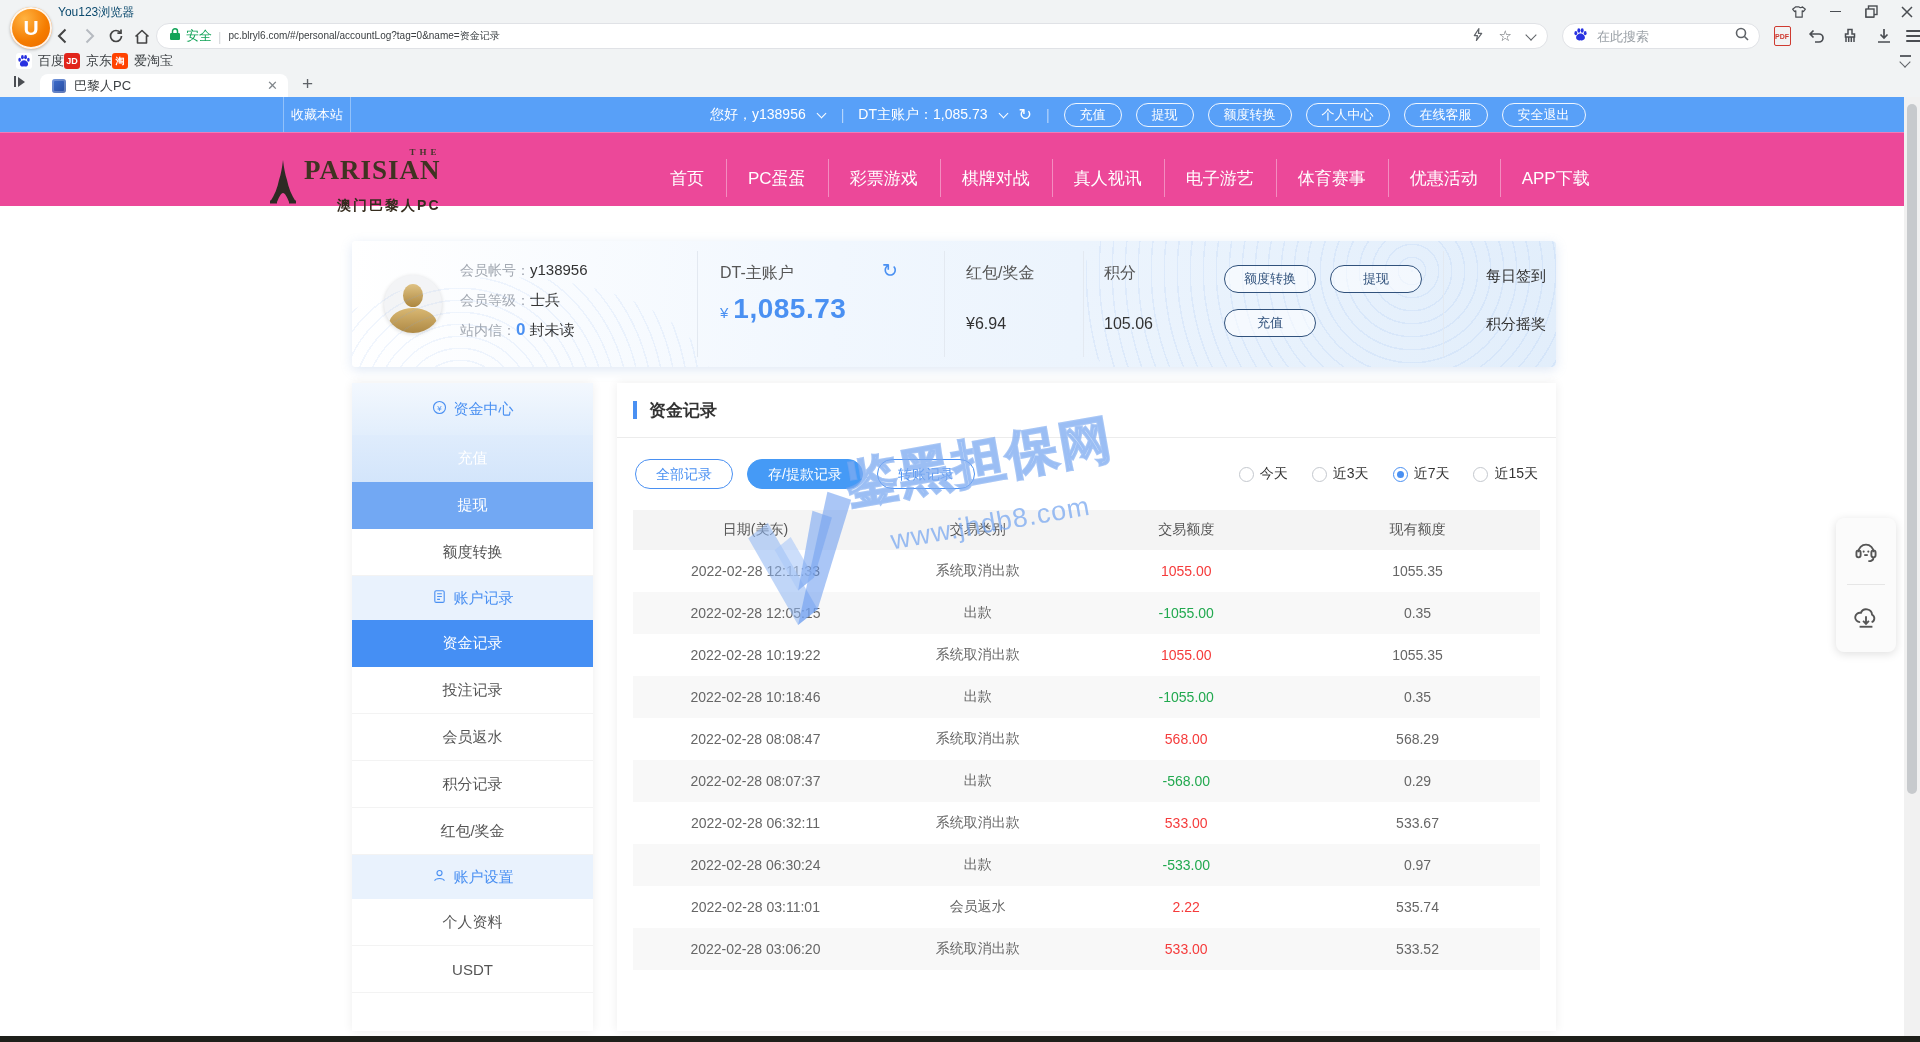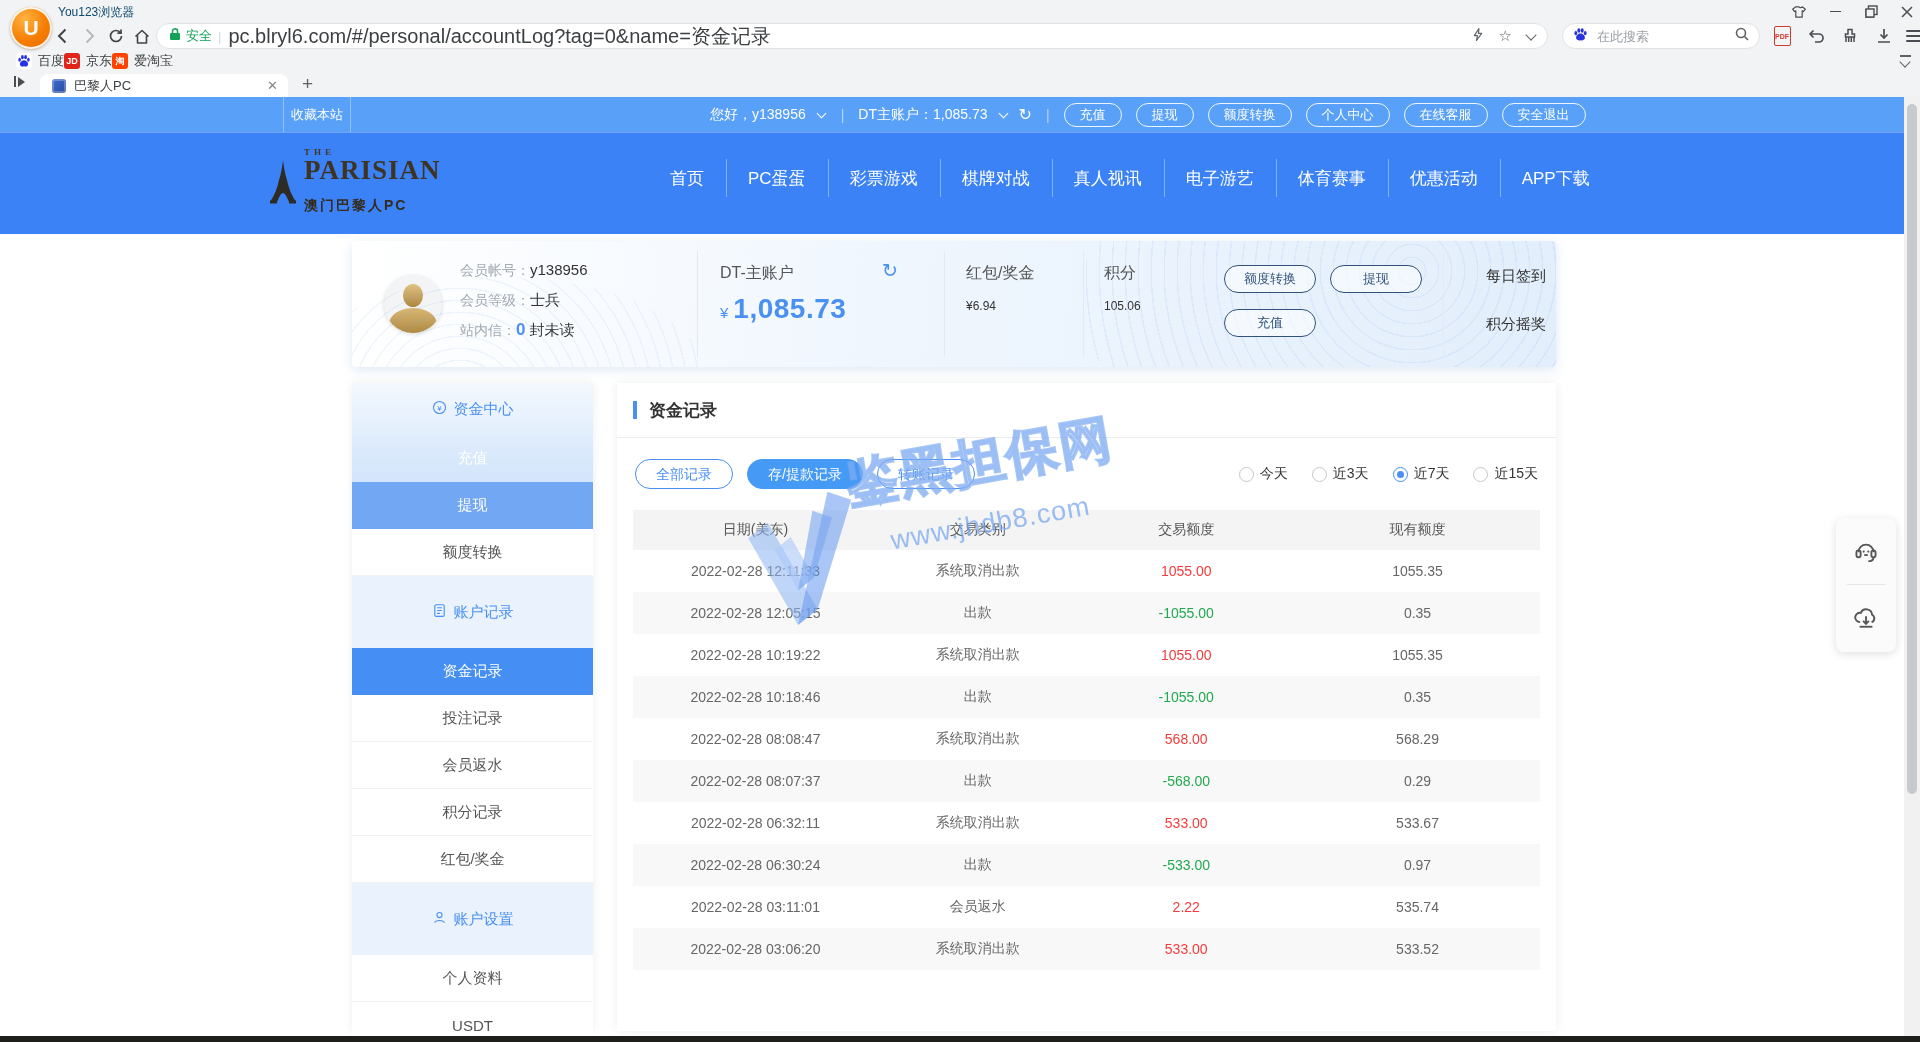--- a/index.html
+++ b/index.html
@@ -13,21 +13,21 @@
          background:radial-gradient(circle at 35% 28%,#ffb341,#f57c00 55%,#e96700);
          box-shadow:inset 0 0 0 2px rgba(255,255,255,.92),0 1px 3px rgba(0,0,0,.25);
          display:flex;align-items:center;justify-content:center;}
   #ulogo span{color:#fff;font-weight:bold;font-size:21px;}
   .tbtn{position:absolute;top:24px;width:24px;height:24px;display:flex;align-items:center;justify-content:center;color:#4a4d52;}
   .winctl{position:absolute;top:2px;width:26px;height:19px;display:flex;align-items:center;justify-content:center;color:#4a4d52;}
   #addressbar{position:absolute;left:156px;top:23px;width:1392px;height:26px;border-radius:14px;background:#fff;
               border:1px solid #e0e2e6;display:flex;align-items:center;padding:0 12px;box-sizing:border-box;}
   #sec-label{color:#12a358;font-size:13px;margin:0 4px 0 5px;}
   .ab-div{color:#d4d7da;margin:0 7px 0 2px;font-size:13px;}
-  #url-text{flex:1;font-size:20px;color:#3c4043;white-space:nowrap;overflow:hidden;}
+  #url-text{flex:1;font-size:10px;color:#3c4043;white-space:nowrap;overflow:hidden;}
   .ab-right{display:flex;align-items:center;gap:15px;margin-left:8px;color:#5f6368;}
   .chev{display:inline-block;width:7px;height:7px;border-right:1.6px solid #5f6368;border-bottom:1.6px solid #5f6368;transform:rotate(45deg);margin-top:-3px;}
   #searchbox{position:absolute;left:1562px;top:23px;width:198px;height:26px;border-radius:14px;background:#fff;
              border:1px solid #e0e2e6;display:flex;align-items:center;padding:0 10px;box-sizing:border-box;gap:7px;}
   #searchbox input{border:none;outline:none;flex:1;font-size:13px;color:#333;min-width:0;background:transparent;font-family:inherit;}
   #searchbox input::placeholder{color:#9aa0a6;}
   .pdf-chip{border:1.4px solid #cf3a30;border-radius:2px;color:#cf3a30;font-size:7px;font-weight:bold;
             width:15px;height:18px;display:flex;align-items:center;justify-content:center;}
   .hamb,.hamb::before,.hamb::after{width:16px;height:2px;background:#4a4d52;display:block;border-radius:1px;}
   .hamb{position:relative;}
@@ -54,21 +54,21 @@
   
   #userbar{position:absolute;left:0;top:97px;width:1920px;height:35px;background:#58a0f8;}
   #fav-site{position:absolute;left:283px;top:0;width:66px;height:35px;line-height:35px;text-align:center;color:#fff;font-size:13px;
             border-left:1px solid rgba(255,255,255,.35);border-right:1px solid rgba(255,255,255,.35);}
   #ub-right{position:absolute;left:710px;top:0;height:35px;display:flex;align-items:center;gap:10px;color:#fff;font-size:14px;}
   .wchev{display:inline-block;width:6px;height:6px;border-right:1.4px solid #fff;border-bottom:1.4px solid #fff;transform:rotate(45deg);margin:-3px 2px 0 2px;}
   .ub-div{color:rgba(255,255,255,.55);margin:0 4px;}
   .ub-pill{height:24px;line-height:22px;padding:0 15px;border:1px solid rgba(255,255,255,.9);border-radius:13px;
            color:#fff;font-size:13px;box-sizing:border-box;}
   .refresh{font-size:16px;color:#fff;}
-  #navbar{position:absolute;left:0;top:132px;width:1920px;height:102px;background:#3b82f6;border-top:1px solid rgba(255,255,255,.28);box-sizing:border-box;}
+  #navbar{position:absolute;left:0;top:132px;width:1920px;height:74px;background:#ec4899;border-top:1px solid rgba(255,255,255,.28);box-sizing:border-box;text-align:right;}
   #logo{position:absolute;left:268px;top:15px;display:flex;align-items:flex-end;gap:6px;}
   #logo svg{display:block;}
   .logo-txt{line-height:1;}
   .logo-the{font-size:9px;letter-spacing:4px;color:#43362a;font-weight:bold;font-family:"Liberation Serif","DejaVu Serif",serif;}
   .logo-name{font-size:27px;font-weight:bold;color:#3f3322;font-family:"Liberation Serif","DejaVu Serif",serif;letter-spacing:1px;}
   .logo-sub{font-size:14px;font-weight:bold;color:#352c1e;letter-spacing:2px;margin-top:14px;}
   #nav-menu{position:absolute;left:648px;top:0;height:90px;display:flex;align-items:center;}
   .nav-item{position:relative;padding:0 22px;color:#fff;font-size:17px;height:90px;display:flex;align-items:center;}
   .nav-item + .nav-item::before{content:"";position:absolute;left:0;top:26px;width:1px;height:38px;background:rgba(255,255,255,.38);}
 
@@ -83,35 +83,35 @@
   #avatar{position:absolute;left:32px;top:34px;width:58px;height:58px;border-radius:50%;background:#f3f4f6;overflow:hidden;box-shadow:0 1px 4px rgba(0,0,0,.15);}
   #avatar .head{position:absolute;left:19px;top:9px;width:20px;height:23px;border-radius:50%;background:linear-gradient(#dfc283,#ad8740);}
   #avatar .body{position:absolute;left:5px;top:33px;width:48px;height:32px;border-radius:50% 50% 0 0;background:linear-gradient(#d9b873,#a27c38);}
   .acct-info{position:absolute;left:108px;top:14px;font-size:14px;}
   .acct-row{height:30px;line-height:30px;white-space:nowrap;}
   .acct-label{color:#a3a9b2;}
   .acct-val{color:#333;font-size:15px;}
   .mail-num{color:#4a90f2;font-size:17px;font-weight:bold;margin-right:4px;}
   .vdiv{position:absolute;top:10px;bottom:10px;width:1px;background:#e3e9f1;}
   .blk-label{position:absolute;top:22px;font-size:16px;color:#555;}
-  .blk-value{position:absolute;top:58px;font-size:12px;color:#333;}
+  .blk-value{position:absolute;top:74px;font-size:16px;color:#333;}
   #dt-refresh{position:absolute;left:530px;top:18px;font-size:19px;color:#4a90f2;}
   #dt-value{position:absolute;left:368px;top:52px;color:#4a90f2;}
   #dt-value .cur{font-size:15px;margin-right:5px;}
   #dt-value .num{font-size:28px;font-weight:bold;letter-spacing:.5px;}
   .card-btns{position:absolute;left:872px;top:24px;}
   .cb-row{display:flex;gap:14px;}
   .cpill{min-width:92px;height:28px;line-height:26px;text-align:center;border:1px solid #31527c;border-radius:14px;
          color:#31527c;font-size:13px;box-sizing:border-box;background:rgba(255,255,255,.55);}
   .card-links{position:absolute;left:1112px;top:0;font-size:15px;color:#333;}
   .card-links div{position:absolute;white-space:nowrap;text-align:right;}
 
   
   #sidebar{position:absolute;left:352px;top:383px;width:241px;height:648px;background:#fff;box-shadow:0 0 10px rgba(0,0,0,.07);}
-  .sb-sec{height:72px;display:flex;align-items:center;justify-content:center;gap:7px;color:#4a90f2;font-size:15px;background:#e9f2fd;}
+  .sb-sec{height:44px;display:flex;align-items:center;justify-content:center;gap:7px;color:#4a90f2;font-size:15px;background:#e9f2fd;}
   #sidebar .sb-sec:first-child{height:52px;background:linear-gradient(#f3f8fe,#e2eefc);}
   .sb-item{height:47px;display:flex;align-items:center;justify-content:center;font-size:15px;color:#555;background:#fff;border-bottom:1px solid #f3f3f3;box-sizing:border-box;}
   .sb-item.v-light{background:linear-gradient(#dfecfc,#d3e5fb);color:#fff;border-bottom:none;}
   .sb-item.v-mid{background:#72a8f3;color:#fff;border-bottom:none;}
   .sb-item.v-active{background:#458ff4;color:#fff;border-bottom:none;}
 
   
   #panel{position:absolute;left:617px;top:383px;width:939px;height:648px;background:#fff;box-shadow:0 0 10px rgba(0,0,0,.07);}
   #p-title-row{height:54px;border-bottom:1px solid #ececec;display:flex;align-items:center;}
   #p-title-bar{width:4px;height:18px;background:#4a90f2;margin:0 12px 0 16px;}

